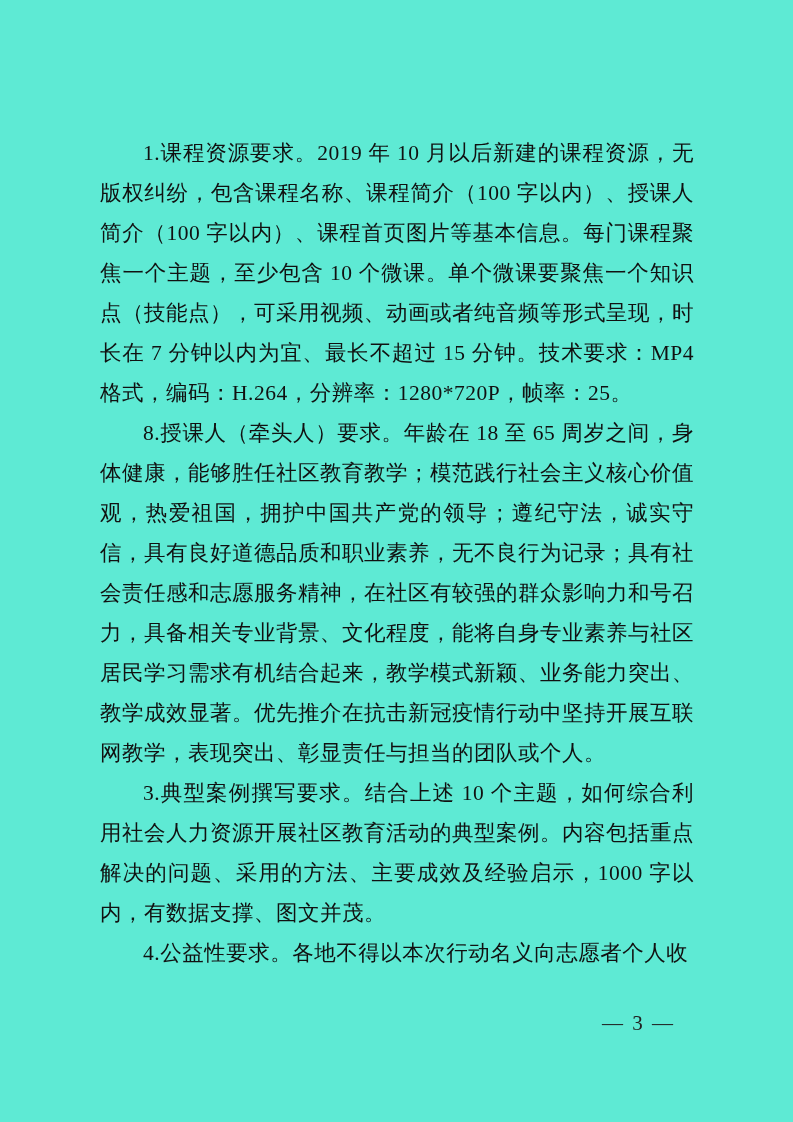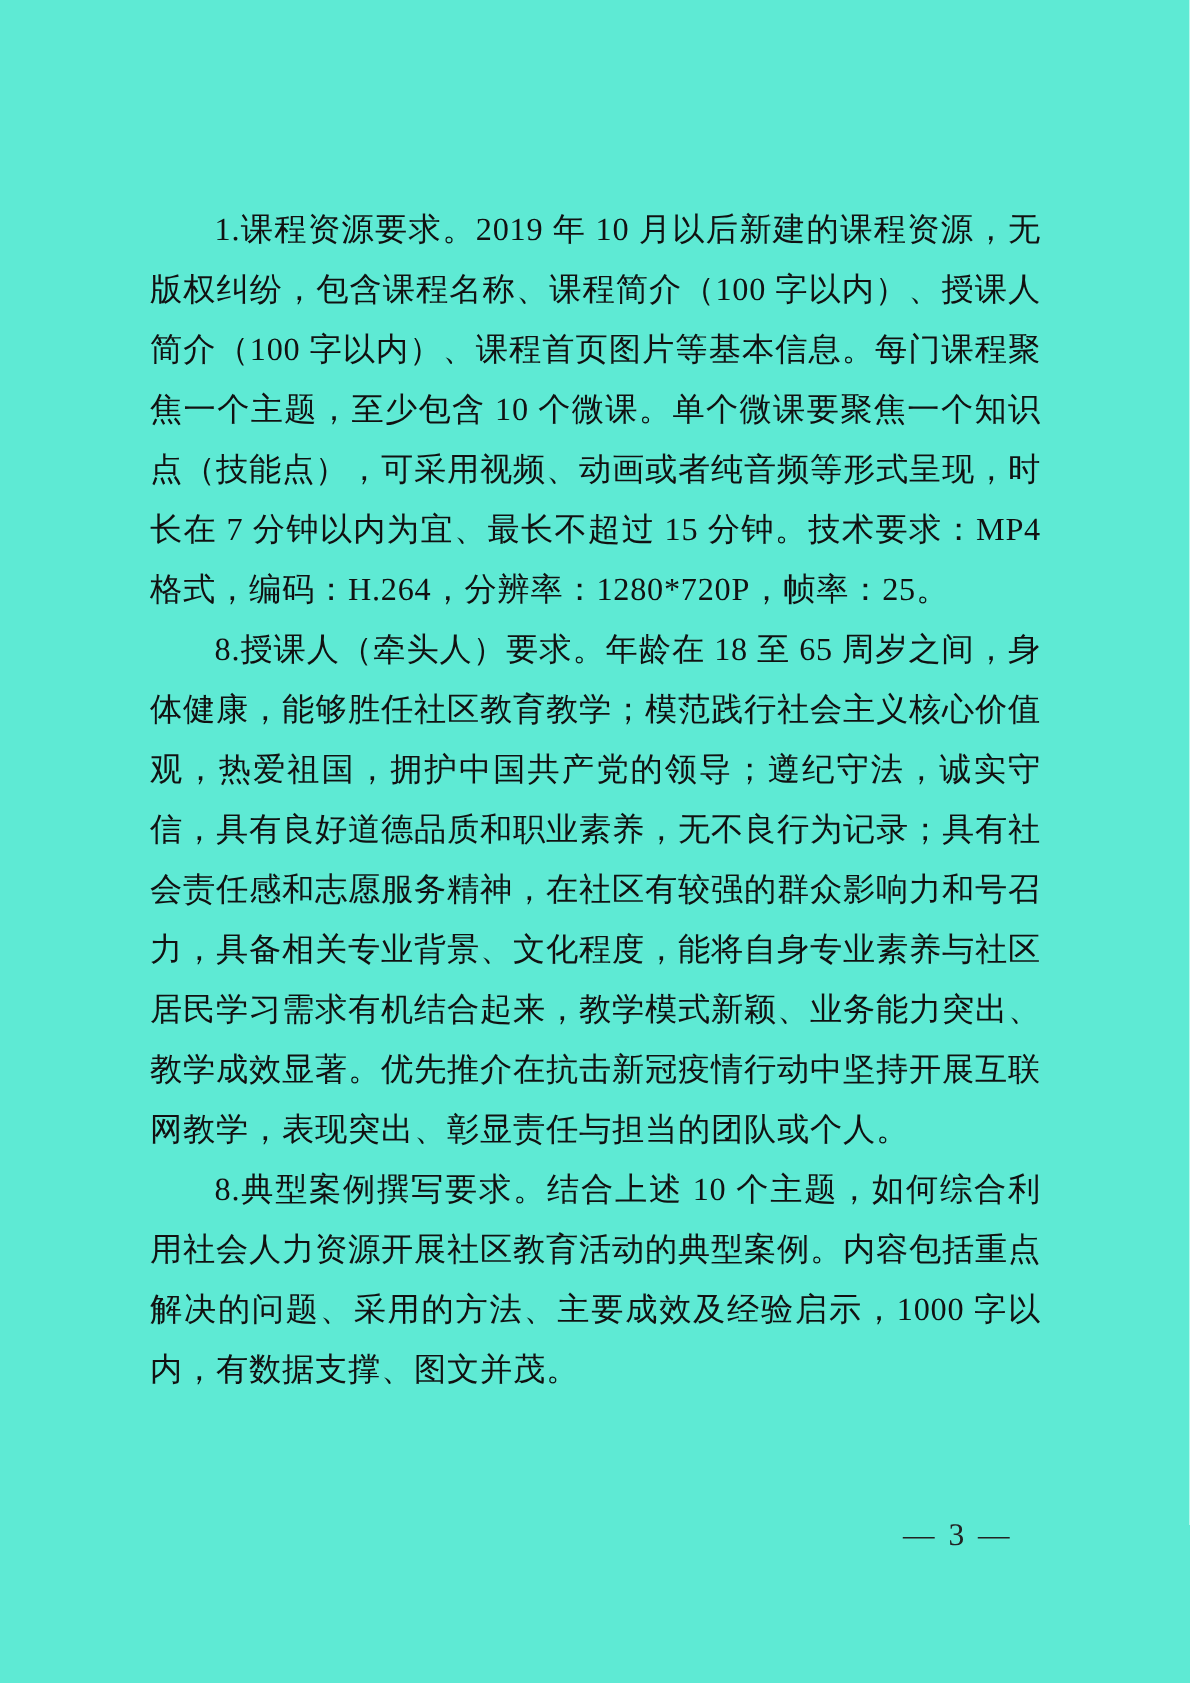--- a/index.html
+++ b/index.html
@@ -43,18 +43,19 @@
     white-space: nowrap;
   }
 </style>
 </head>
 <body>
 
 <div class="page">
   <div class="content">
     <p>1.课程资源要求。2019 年 10 月以后新建的课程资源，无版权纠纷，包含课程名称、课程简介（100 字以内）、授课人简介（100 字以内）、课程首页图片等基本信息。每门课程聚焦一个主题，至少包含 10 个微课。单个微课要聚焦一个知识点（技能点），可采用视频、动画或者纯音频等形式呈现，时长在 7 分钟以内为宜、最长不超过 15 分钟。技术要求：MP4 格式，编码：H.264，分辨率：1280*720P，帧率：25。</p>
     <p>8.授课人（牵头人）要求。年龄在 18 至 65 周岁之间，身体健康，能够胜任社区教育教学；模范践行社会主义核心价值观，热爱祖国，拥护中国共产党的领导；遵纪守法，诚实守信，具有良好道德品质和职业素养，无不良行为记录；具有社会责任感和志愿服务精神，在社区有较强的群众影响力和号召力，具备相关专业背景、文化程度，能将自身专业素养与社区居民学习需求有机结合起来，教学模式新颖、业务能力突出、教学成效显著。优先推介在抗击新冠疫情行动中坚持开展互联网教学，表现突出、彰显责任与担当的团队或个人。</p>
-    <p>8.典型案例撰写要求。结合上述 10 个主题，如何综合利用社会人力资源开展社区教育活动的典型案例。内容包括重点解决的问题、采用的方法、主要成效及经验启示，1000 字以内，有数据支撑、图文并茂。</p>
+    <p>3.典型案例撰写要求。结合上述 10 个主题，如何综合利用社会人力资源开展社区教育活动的典型案例。内容包括重点解决的问题、采用的方法、主要成效及经验启示，1000 字以内，有数据支撑、图文并茂。</p>
+    <p>4.公益性要求。各地不得以本次行动名义向志愿者个人收</p>
   </div>
   <div class="footer">
     <span>— 3 —</span>
   </div>
 </div>
 
 </body></html>

